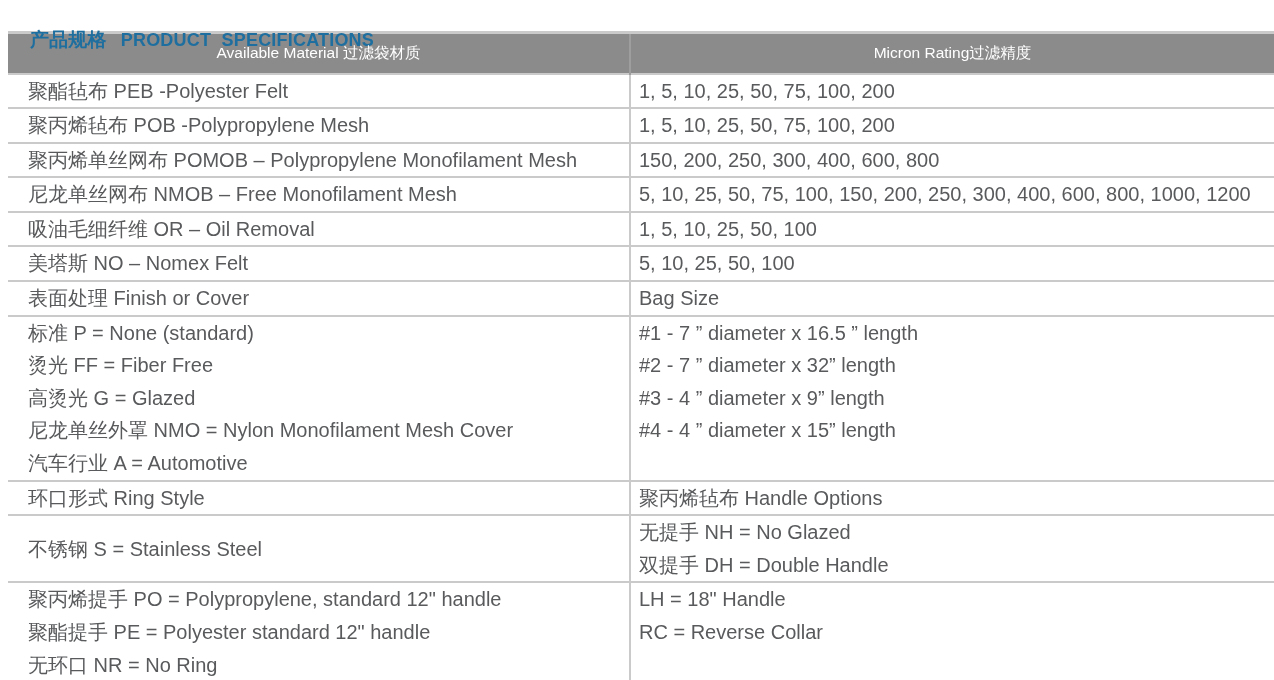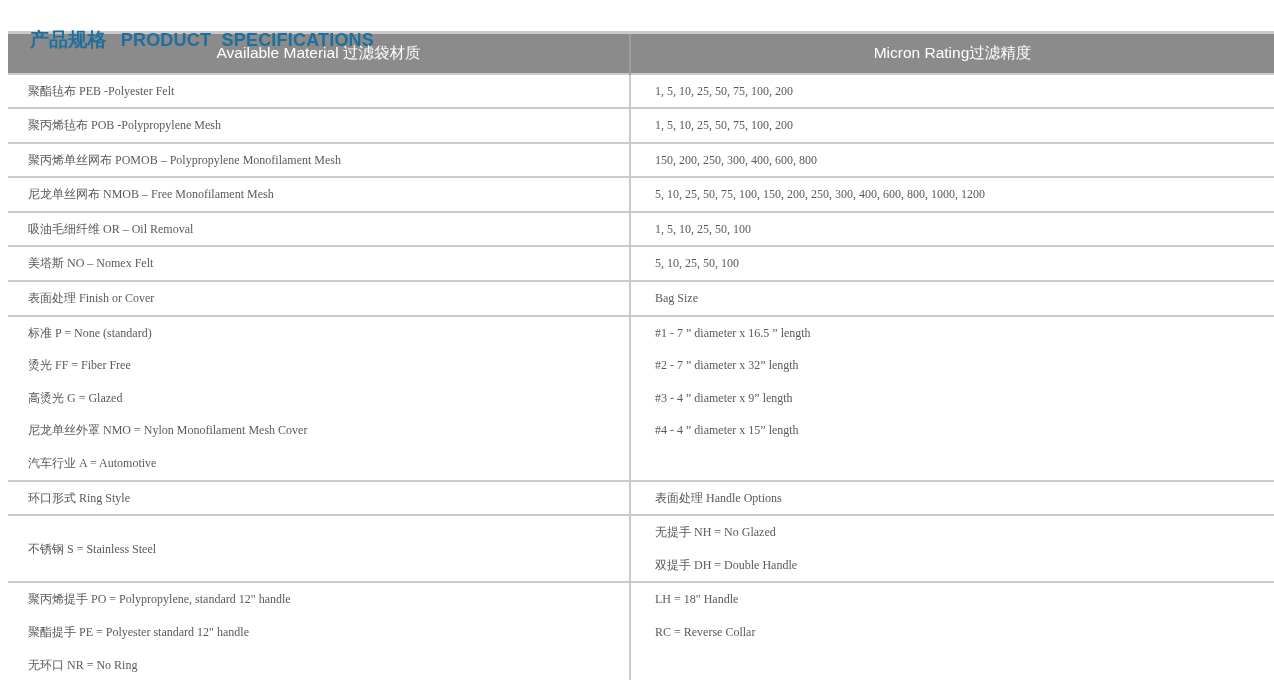--- a/index.html
+++ b/index.html
@@ -42,27 +42,26 @@
     color:var(--header-text);
     font-weight:normal;
     font-size:15.5px;
     height:41px;
     text-align:center;
     vertical-align:middle;
   }
   th.col-left{width:622px;border-right:2px solid var(--header-divider);}
   td{
     vertical-align:top;
-    font-size:12px;
+    font-size:20px;
     padding:0;
     border-top:2px solid var(--row-border);
-    font-family:Liberation Serif, serif;
   }
   td.left{padding-left:20px;border-right:2px solid var(--row-border);}
-  td.right{padding-left:24px;}
+  td.right{padding-left:8px;}
   td.v-middle{vertical-align:middle;}
   .line{
     height:32.6px;
     line-height:32.6px;
     white-space:nowrap;
     overflow:hidden;
   }
   tbody tr:last-child td{border-bottom:3px solid var(--bottom-border);}
 </style>
 </head>
@@ -150,21 +149,21 @@
             <div class="line">#2 - 7 ” diameter x 32” length</div>
             <div class="line">#3 - 4 ” diameter x 9” length</div>
             <div class="line">#4 - 4 ” diameter x 15” length</div>
           </td>
         </tr>
         <tr>
           <td class="left">
             <div class="line">环口形式 Ring Style</div>
           </td>
           <td class="right">
-            <div class="line">表面处理 Handle Options</div>
+            <div class="line">聚丙烯毡布 Handle Options</div>
           </td>
         </tr>
         <tr>
           <td class="left v-middle">
             <div class="line">不锈钢 S = Stainless Steel</div>
           </td>
           <td class="right">
             <div class="line">无提手 NH = No Glazed</div>
             <div class="line">双提手 DH = Double Handle</div>
           </td>

